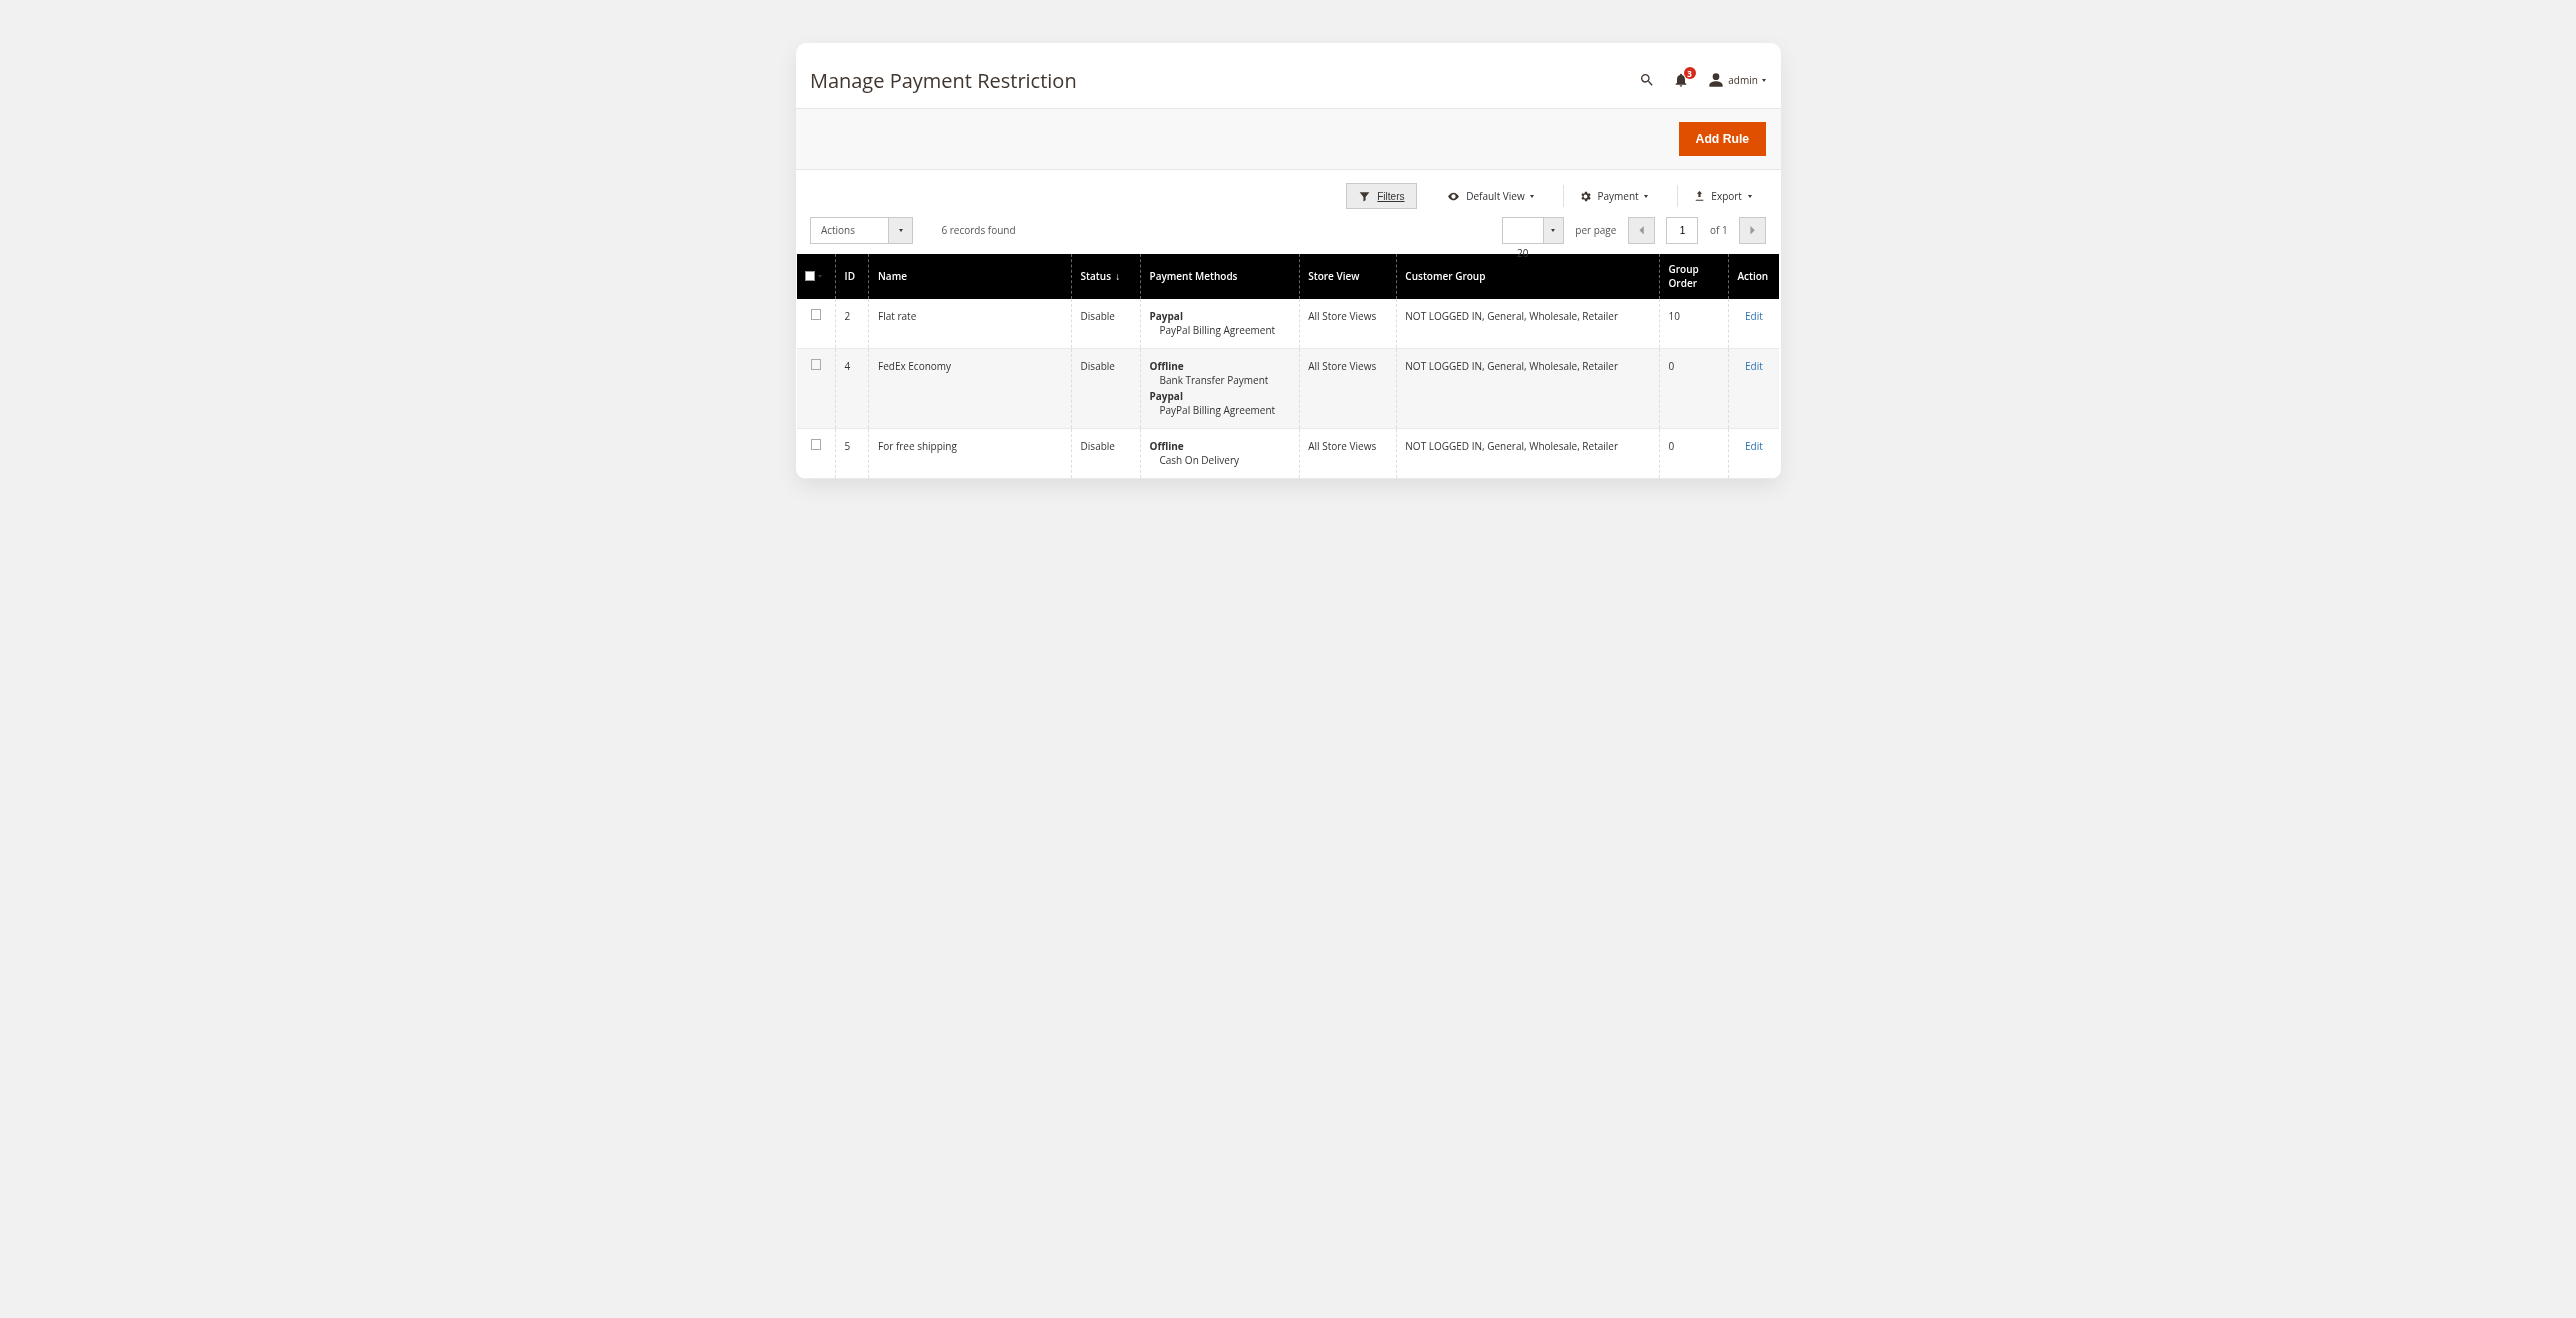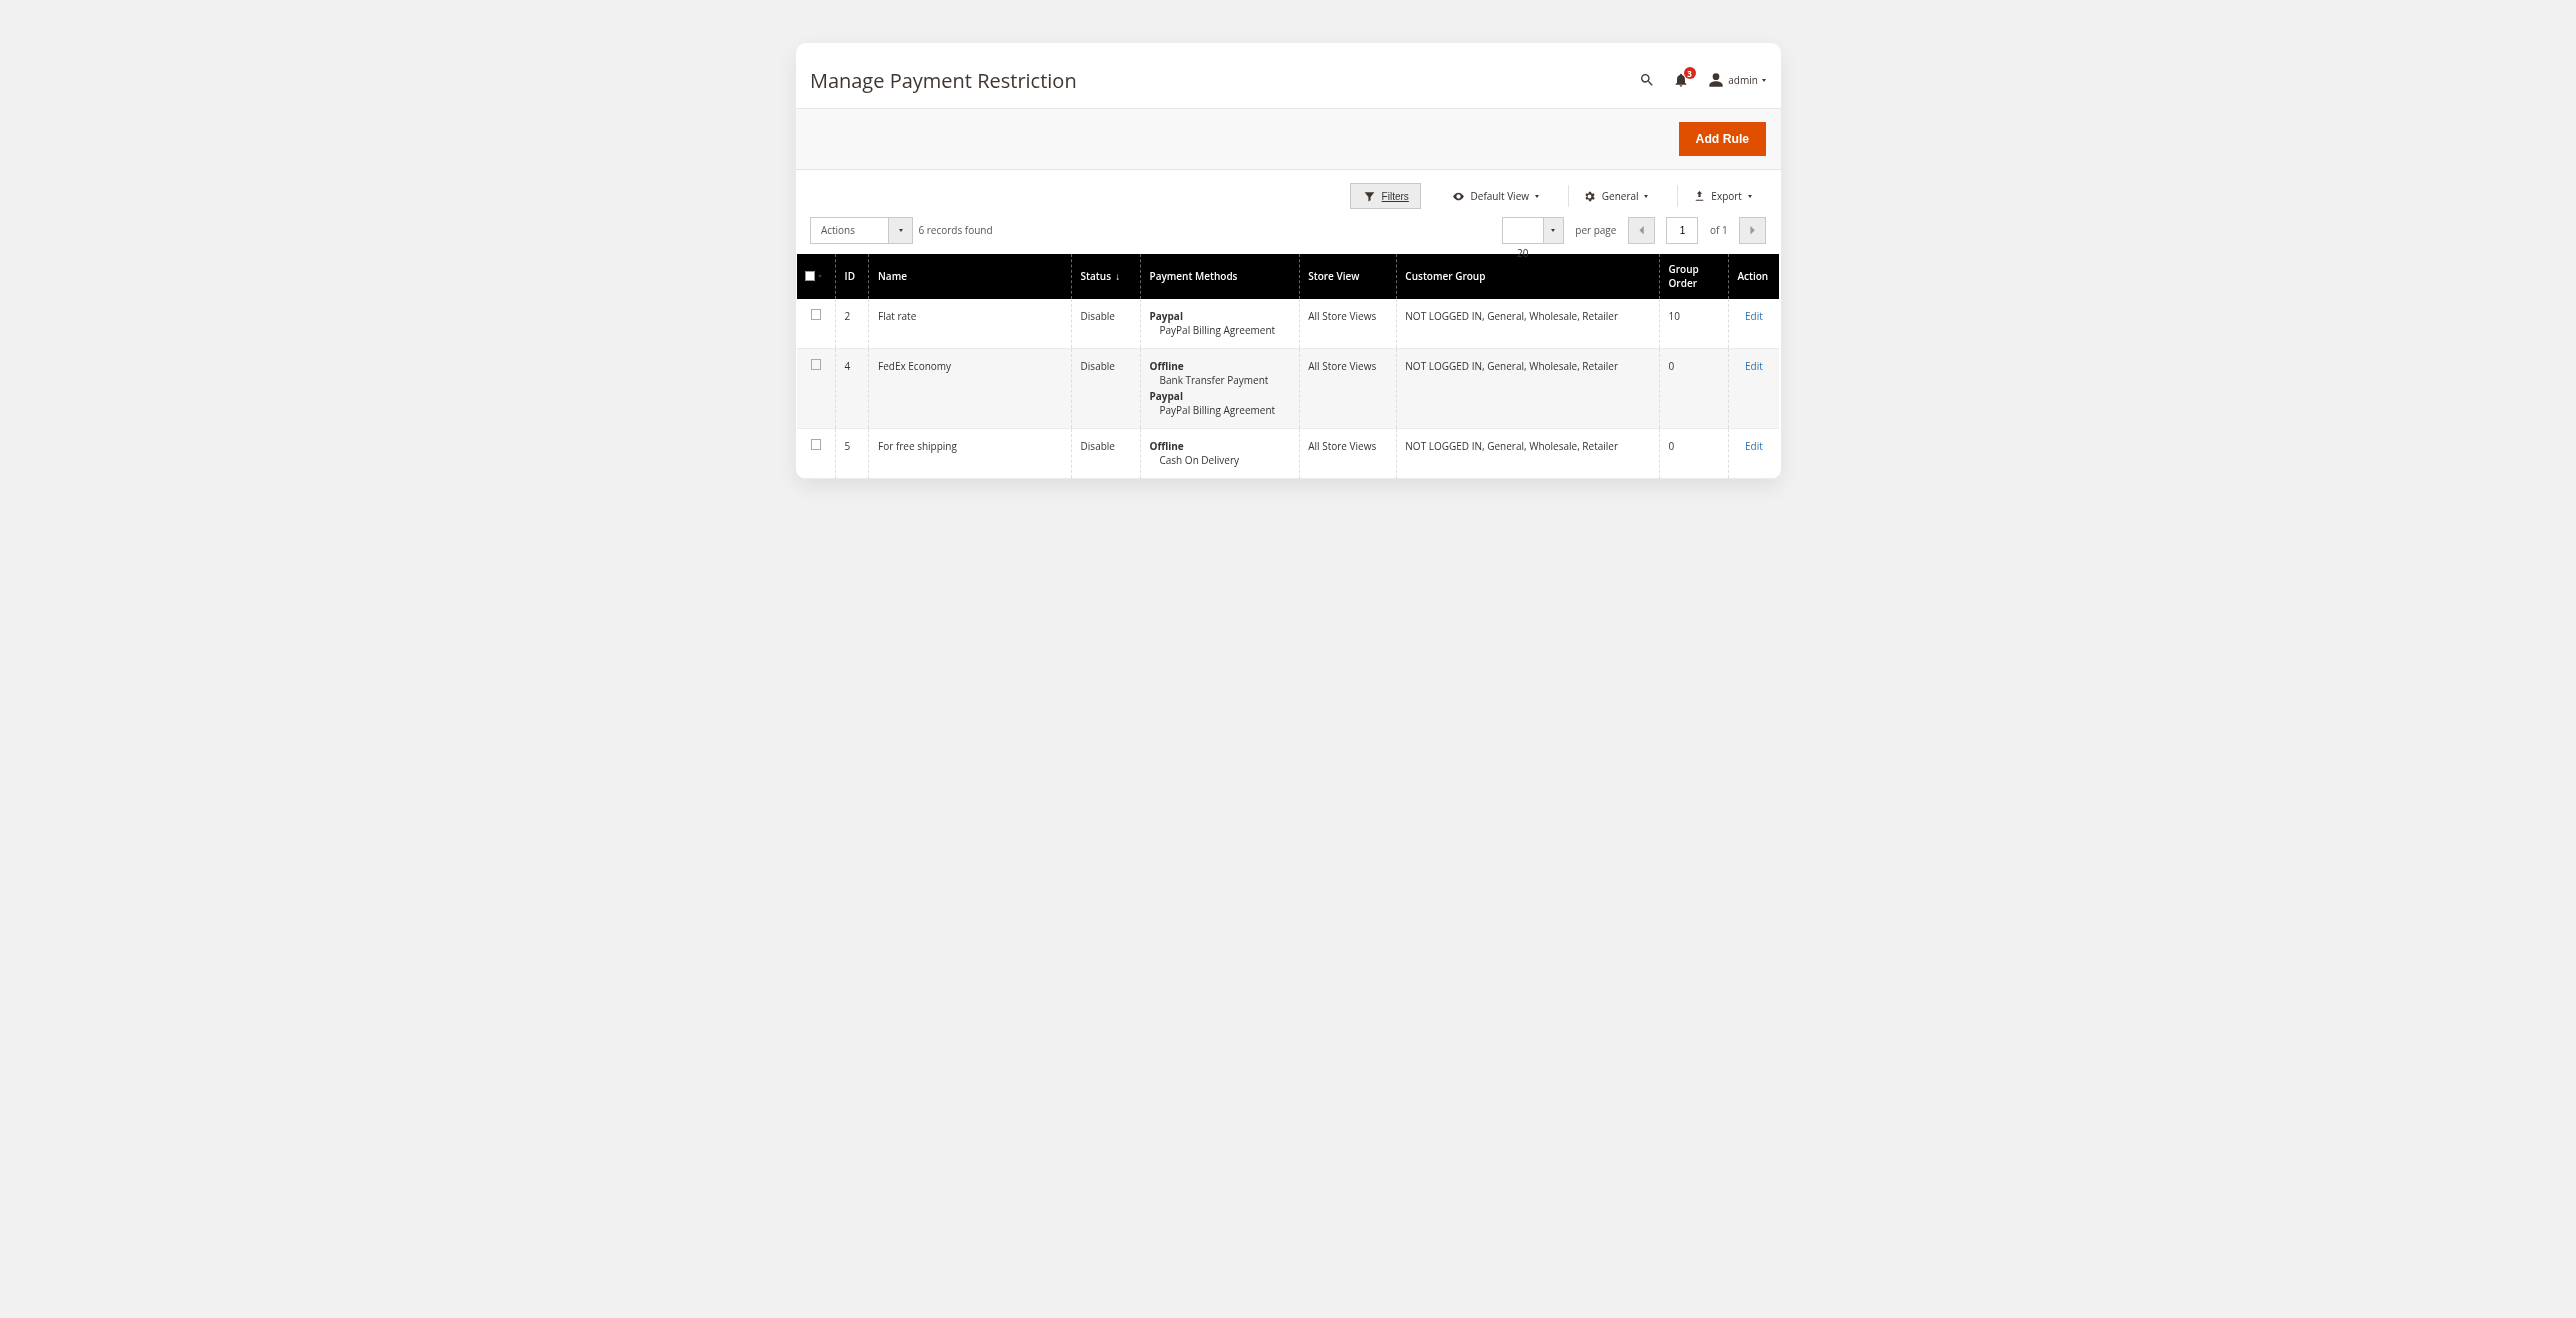--- a/index.html
+++ b/index.html
@@ -114,21 +114,21 @@
   }
   .tool-item.first { border-left: none; margin-left: 16px; }
   .tool-svg { width: 13px; height: 13px; fill: #41362f; }
   
   .grid-controls {
     display: flex;
     align-items: center;
     justify-content: space-between;
     padding: 2.9px 14.4px 10px 14.4px;
   }
-  .gc-left { display: flex; align-items: center; gap: 5px; }
+  .gc-left { display: flex; align-items: center; gap: 28px; }
   .actions-select {
     display: flex; align-items: center;
     border: 0.7px solid #c9c9c9;
     height: 27px;
     cursor: pointer;
   }
   .actions-select .lbl { padding: 0 33px 0 10px; color: #555; }
   .actions-select .dd {
     width: 24.4px; height: 100%;
     background: #ececec;
@@ -269,21 +269,21 @@
       <svg class="tool-svg" viewBox="0 0 24 24">
           <path d="M12 5C6 5 2 12 2 12s4 7 10 7 10-7 10-7-4-7-10-7zm0 11a4 4 0 110-8 4 4 0 010 8z"></path>
         </svg>
       <span>Default View</span>
       <span class="caret-down"></span>
     </div>
     <div class="tool-item">
       <svg class="tool-svg" viewBox="0 0 24 24">
           <path d="M19.4 13a7.5 7.5 0 000-2l2.1-1.6-2-3.5-2.5 1a7.6 7.6 0 00-1.7-1l-.4-2.6h-4l-.4 2.6a7.6 7.6 0 00-1.7 1l-2.5-1-2 3.5L6.6 11a7.5 7.5 0 000 2l-2.1 1.6 2 3.5 2.5-1c.5.4 1.1.8 1.7 1l.4 2.6h4l.4-2.6c.6-.2 1.2-.6 1.7-1l2.5 1 2-3.5L19.4 13zM12 15.5A3.5 3.5 0 1112 8.5a3.5 3.5 0 010 7z"></path>
         </svg>
-      <span>General</span>
+      <span>Payment</span>
       <span class="caret-down"></span>
     </div>
     <div class="tool-item">
       <svg class="tool-svg" viewBox="0 0 24 24">
           <path d="M5 20h14v-2H5v2zM12 2l-5 5h3v6h4V7h3l-5-5z"></path>
         </svg>
       <span>Export</span>
       <span class="caret-down"></span>
     </div>
   </div>

